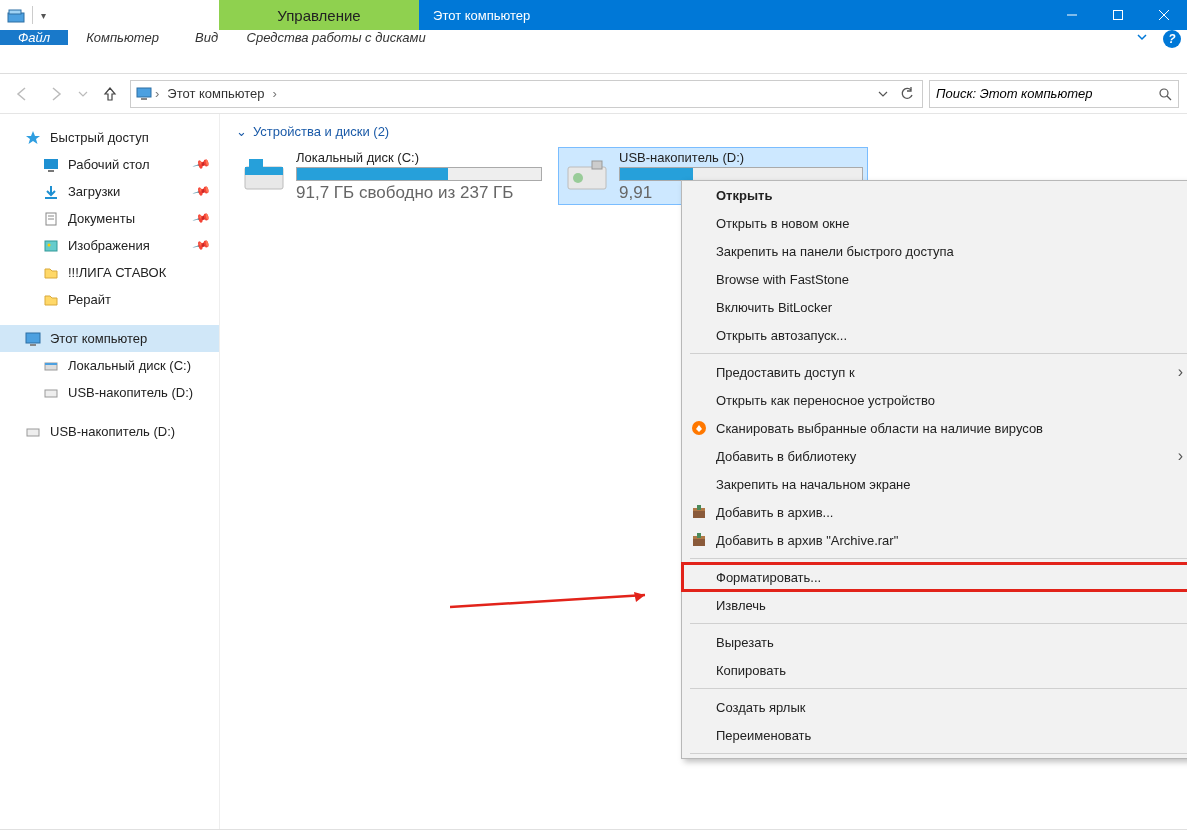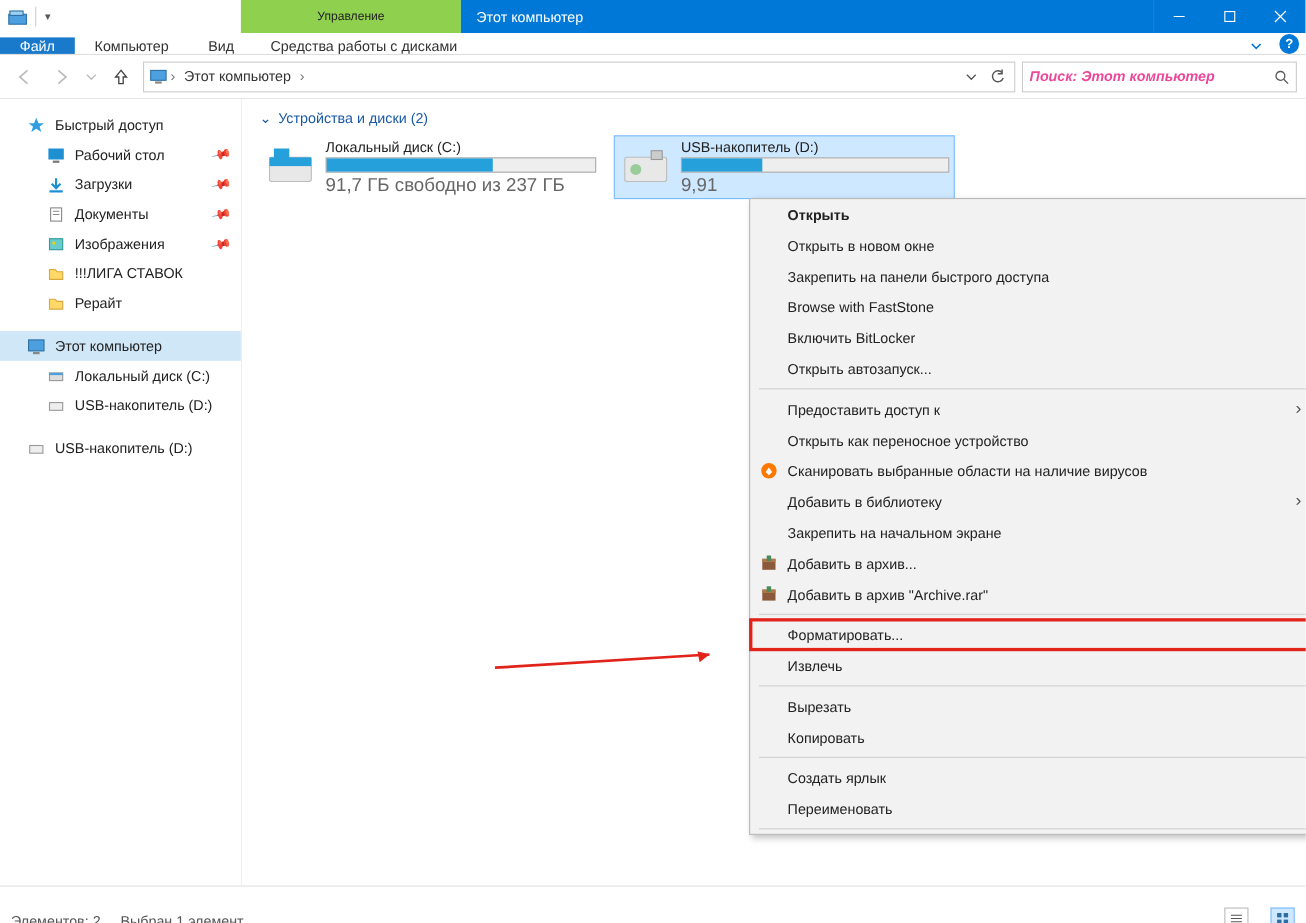--- a/index.html
+++ b/index.html
@@ -3,46 +3,46 @@
 <meta charset="utf-8">
 <style>
 * { margin: 0; padding: 0; box-sizing: border-box; font-family: "Segoe UI", Tahoma, sans-serif; }
 body { width: 1187px; height: 839px; background: #fff; overflow: hidden; position: relative; font-size: 13px; }
 
 .titlebar { height: 30px; background: #fff; display: flex; align-items: stretch; border-bottom: 0; }
 .titlebar .qat { display: flex; align-items: center; padding: 0 6px; gap: 4px; }
 .titlebar .qat .app-icon { width: 20px; height: 18px; display: flex; align-items: center; justify-content: center; }
 .titlebar .qat .sep { width: 1px; height: 18px; background: #ccc; margin: 0 2px; }
 .titlebar .qat .drop { font-size: 10px; color: #555; padding: 0 2px; }
-.titlebar .ctx-tab { width: 200px; background: #8fd14f; color: #222; display: flex; align-items: center; justify-content: center; font-size: 11px; margin-left: 165px; }
+.titlebar .ctx-tab { width: 200px; background: #8fd14f; color: #222; display: flex; align-items: center; justify-content: center; font-size: 15px; margin-left: 165px; }
 .titlebar .title { flex: 1; background: #0078d7; color: #fff; display: flex; align-items: center; padding-left: 14px; font-size: 13px; }
 .titlebar .wincontrols { display: flex; background: #0078d7; }
 .titlebar .wincontrols .btn { width: 46px; height: 30px; display: flex; align-items: center; justify-content: center; color: #fff; font-size: 13px; }
 .titlebar .wincontrols .btn svg { stroke: #fff; }
 
-.ribbon-tabs { height: 20px; display: flex; align-items: flex-end; border-bottom: 1px solid #ddd; }
+.ribbon-tabs { height: 44px; display: flex; align-items: flex-start; border-bottom: 1px solid #ddd; font-style: italic; }
 .ribbon-tabs .file-tab { background: #1979ca; color: #fff; padding: 0 18px; display: flex; align-items: center; font-size: 13px; }
 .ribbon-tabs .tab { padding: 0 18px; display: flex; align-items: center; color: #333; font-size: 13px; }
 .ribbon-tabs .ctx-tab2 { width: 200px; display: flex; align-items: center; justify-content: center; color: #333; font-size: 13px; margin-left: 0; }
 .ribbon-tabs .spacer { flex: 1; }
 .ribbon-tabs .chev { width: 30px; display: flex; align-items: center; justify-content: center; color: #0078d7; }
 .ribbon-tabs .help { width: 30px; display: flex; align-items: center; justify-content: center; }
 .ribbon-tabs .help .q { width: 18px; height: 18px; border-radius: 50%; background: #0078d7; color: #fff; font-size: 12px; font-weight: bold; display: flex; align-items: center; justify-content: center; }
 
 .navbar { height: 40px; display: flex; align-items: center; padding: 4px 8px; gap: 6px; border-bottom: 1px solid #e5e5e5; }
 .navbar .navbtn { width: 28px; height: 28px; display: flex; align-items: center; justify-content: center; color: #bbb; }
 .navbar .navbtn.enabled { color: #444; }
 .navbar .addr { flex: 1; height: 28px; border: 1px solid #ccc; display: flex; align-items: center; padding: 0 4px; gap: 2px; }
 .navbar .addr .pc-icon { width: 18px; height: 18px; }
 .navbar .addr .crumb { padding: 0 6px; color: #333; }
 .navbar .addr .sep { color: #777; }
 .navbar .addr .flexfill { flex: 1; }
 .navbar .addr .end-btn { width: 22px; height: 22px; display: flex; align-items: center; justify-content: center; color: #555; }
 .navbar .search { width: 250px; height: 28px; border: 1px solid #ccc; display: flex; align-items: center; padding: 0 6px; color: #888; }
-.navbar .search .ph { flex: 1; font-style: italic; color: #ec4899; font-weight: bold; }
+.navbar .search .ph { flex: 1; font-style: italic; color: #000000; }
 .navbar .search .mag { color: #555; }
 
 .body { display: flex; height: calc(839px - 30px - 28px - 40px - 26px); }
 .sidebar { width: 220px; border-right: 1px solid #eee; padding-top: 10px; overflow: hidden; }
 .sidebar .item { display: flex; align-items: center; height: 27px; padding-left: 24px; gap: 8px; color: #222; }
 .sidebar .item.sub { padding-left: 42px; }
 .sidebar .item.sub2 { padding-left: 42px; }
 .sidebar .item.selected { background: #d0e7f8; }
 .sidebar .item .ic { width: 18px; height: 18px; display: flex; align-items: center; justify-content: center; }
 .sidebar .item .pin { margin-left: auto; margin-right: 10px; color: #7a7a7a; font-size: 12px; transform: rotate(30deg); }

